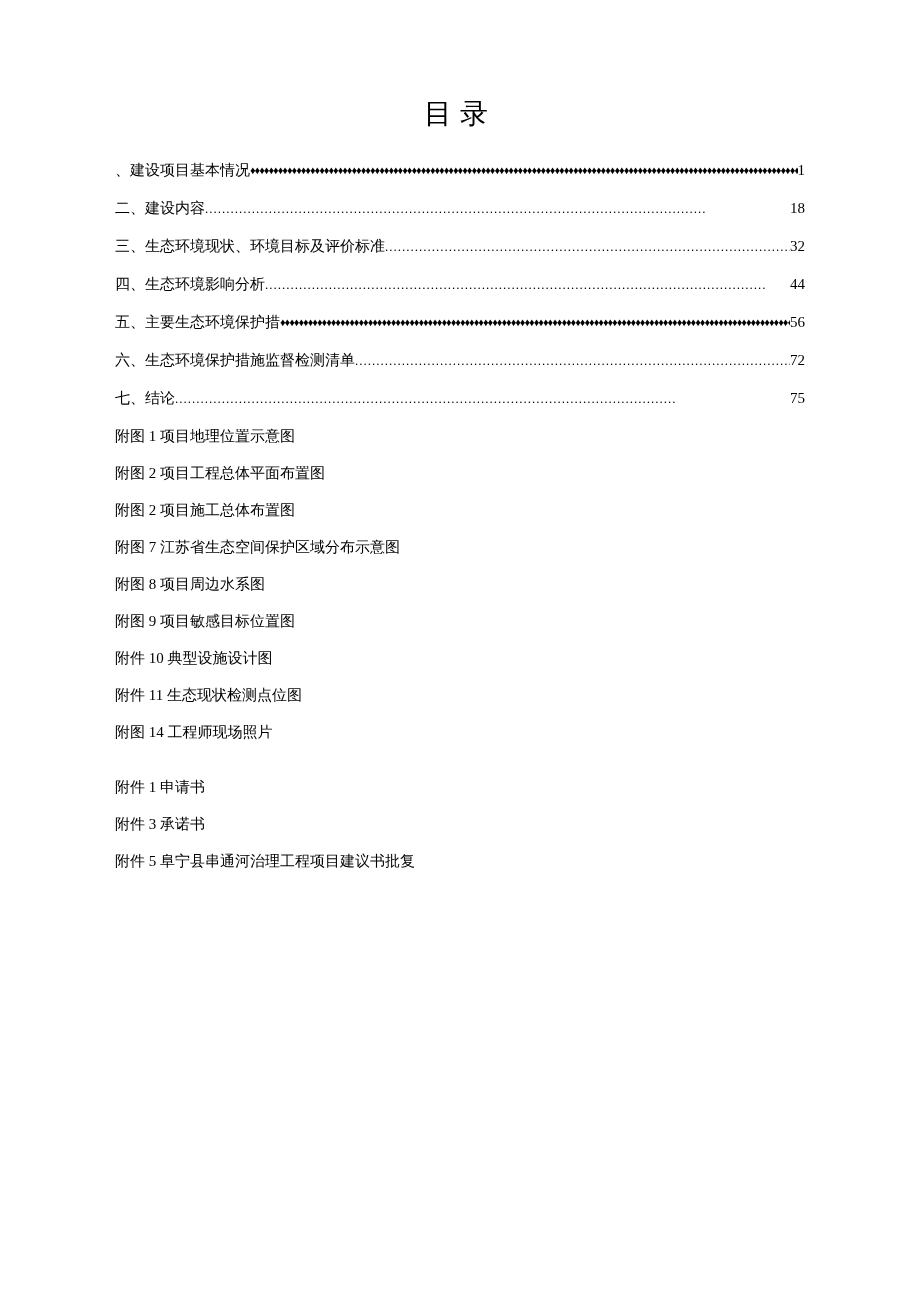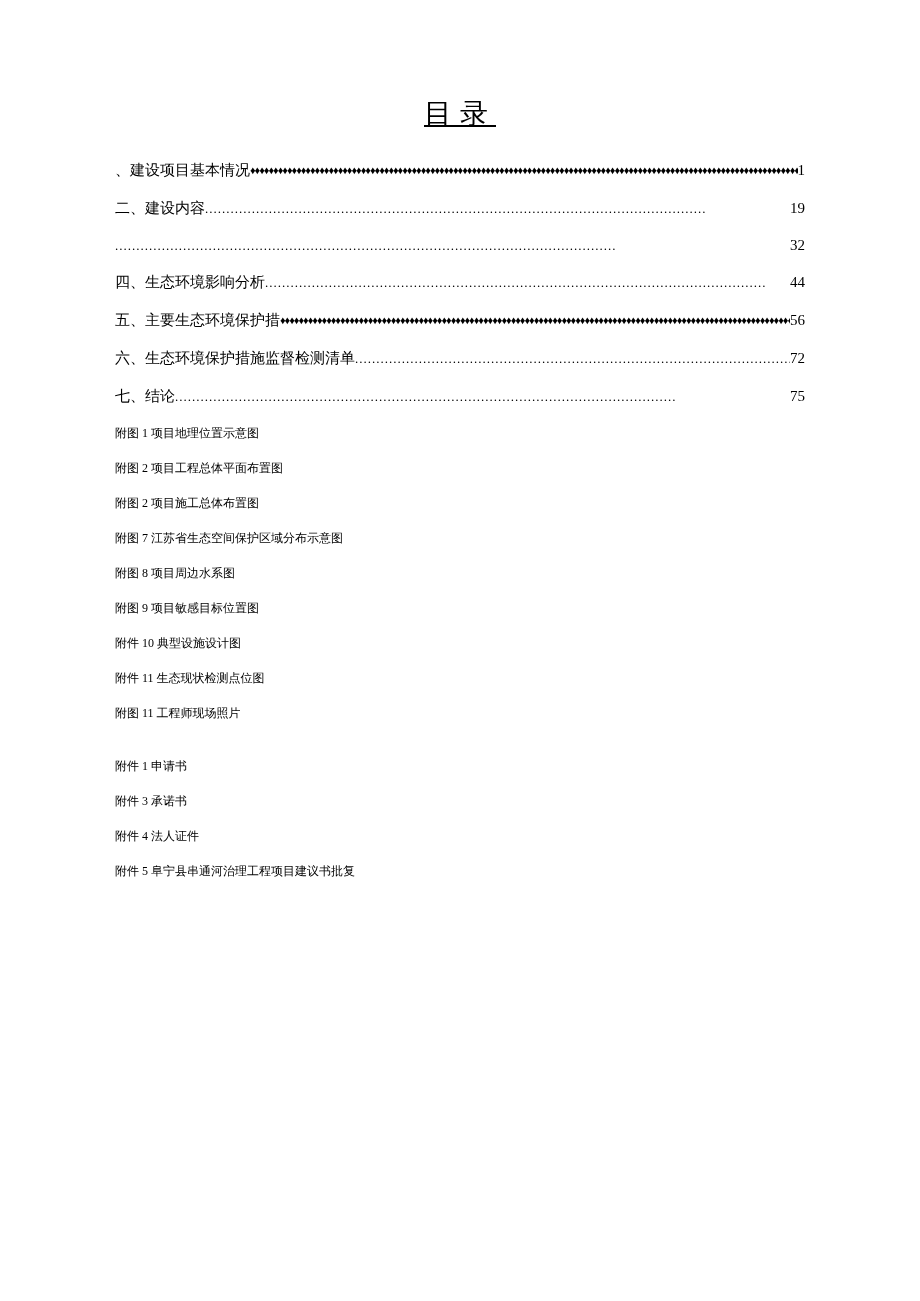--- a/index.html
+++ b/index.html
@@ -12,21 +12,20 @@
   }
   .page {
     padding: 95px 115px 80px 115px;
     box-sizing: border-box;
   }
   .title {
     text-align: center;
     font-size: 28px;
     letter-spacing: 8px;
     margin-bottom: 28px;
-    text-decoration: underline;
   }
   .toc-entry {
     display: flex;
     align-items: baseline;
     font-size: 15px;
     margin-bottom: 19px;
     white-space: nowrap;
   }
   .toc-label {
     flex: 0 0 auto;
@@ -45,21 +44,21 @@
   }
   .toc-page {
     flex: 0 0 auto;
   }
   .section-head {
     font-size: 15px;
     margin-top: 16px;
     margin-bottom: 18px;
   }
   .list-item {
-    font-size: 12px;
+    font-size: 15px;
     margin-bottom: 18px;
   }
   .gap {
     height: 18px;
   }
 </style>
 </head>
 <body>
 
 <div class="page">
@@ -68,23 +67,24 @@
 
   <div>
     <div class="toc-entry">
       <span class="toc-label">、建设项目基本情况</span>
       <span class="toc-leader diamonds">♦♦♦♦♦♦♦♦♦♦♦♦♦♦♦♦♦♦♦♦♦♦♦♦♦♦♦♦♦♦♦♦♦♦♦♦♦♦♦♦♦♦♦♦♦♦♦♦♦♦♦♦♦♦♦♦♦♦♦♦♦♦♦♦♦♦♦♦♦♦♦♦♦♦♦♦♦♦♦♦♦♦♦♦♦♦♦♦♦♦♦♦♦♦♦♦♦♦♦♦♦♦♦♦♦♦♦♦♦♦♦♦♦♦♦♦♦♦♦♦</span>
       <span class="toc-page">1</span>
     </div>
     <div class="toc-entry">
       <span class="toc-label">二、建设内容</span>
       <span class="toc-leader">......................................................................................................................</span>
-      <span class="toc-page">19</span>
+      <span class="toc-page">18</span>
     </div>
     <div class="toc-entry">
+      <span class="toc-label">三、生态环境现状、环境目标及评价标准</span>
       <span class="toc-leader">......................................................................................................................</span>
       <span class="toc-page">32</span>
     </div>
     <div class="toc-entry">
       <span class="toc-label">四、生态环境影响分析</span>
       <span class="toc-leader">......................................................................................................................</span>
       <span class="toc-page">44</span>
     </div>
     <div class="toc-entry">
       <span class="toc-label">五、主要生态环境保护措</span>
@@ -105,25 +105,24 @@
 
   <div>
     <div class="list-item">附图 1 项目地理位置示意图</div>
     <div class="list-item">附图 2 项目工程总体平面布置图</div>
     <div class="list-item">附图 2 项目施工总体布置图</div>
     <div class="list-item">附图 7 江苏省生态空间保护区域分布示意图</div>
     <div class="list-item">附图 8 项目周边水系图</div>
     <div class="list-item">附图 9 项目敏感目标位置图</div>
     <div class="list-item">附件 10 典型设施设计图</div>
     <div class="list-item">附件 11 生态现状检测点位图</div>
-    <div class="list-item">附图 11 工程师现场照片</div>
+    <div class="list-item">附图 14 工程师现场照片</div>
   </div>
 
   <div class="gap"></div>
 
   <div>
     <div class="list-item">附件 1 申请书</div>
     <div class="list-item">附件 3 承诺书</div>
-    <div class="list-item">附件 4 法人证件</div>
     <div class="list-item">附件 5 阜宁县串通河治理工程项目建议书批复</div>
   </div>
 
 </div>
 
 </body></html>

